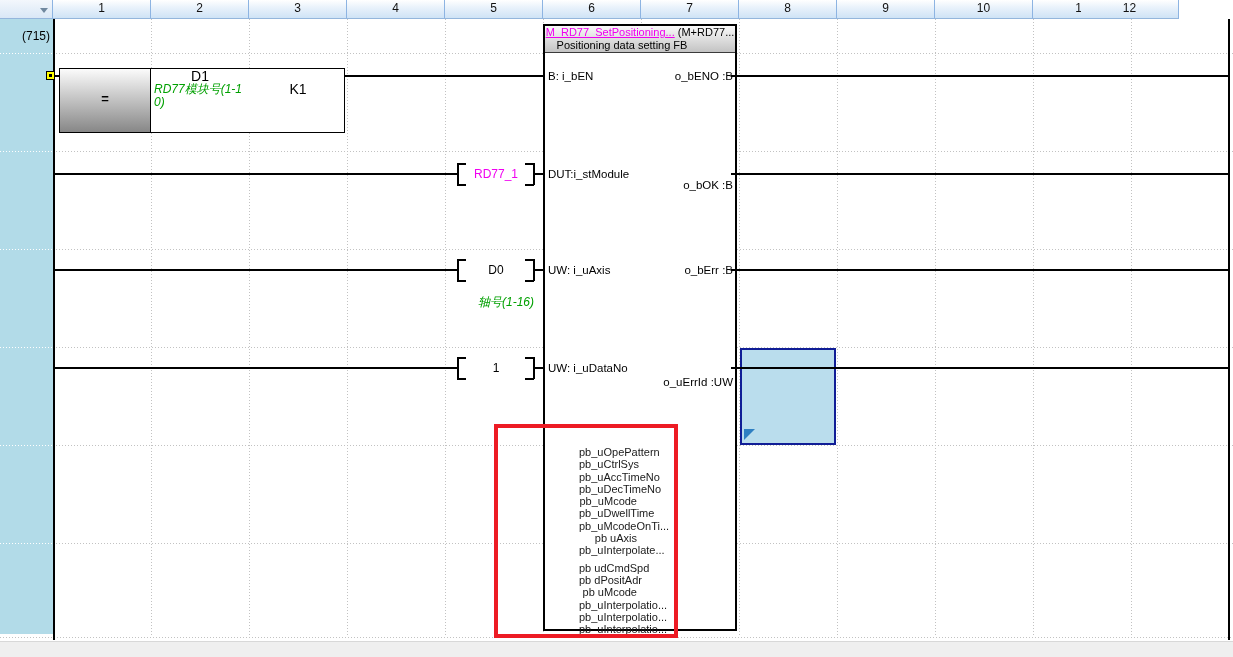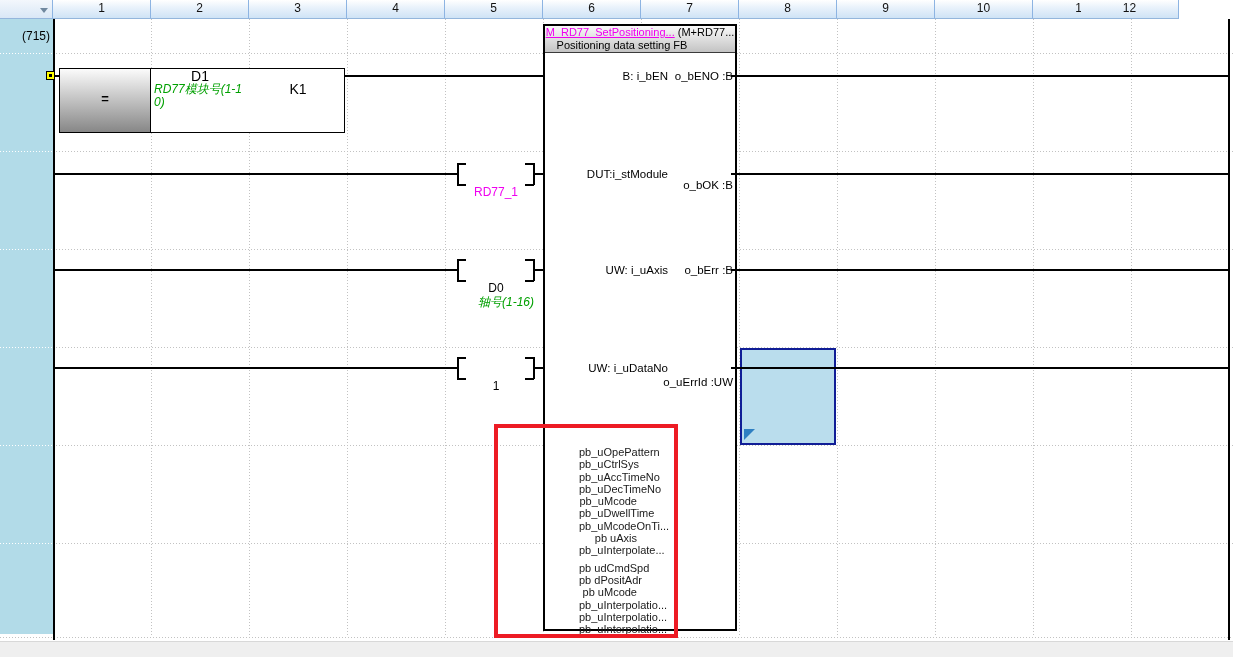--- a/index.html
+++ b/index.html
@@ -37,35 +37,35 @@
   .cmpgrad{position:absolute;left:59px;top:68px;width:92px;height:65px;box-sizing:border-box;
          border:1.5px solid #000;background:linear-gradient(#fbfbfb,#878787);}
   .cmpop{position:absolute;left:59px;top:91px;width:92px;text-align:center;
          font-size:13px;font-weight:bold;}
   .dev{position:absolute;font-size:14px;line-height:14px;}
   .devc{text-align:center;}
   .comment{position:absolute;font-size:12px;line-height:13px;color:#00a000;word-break:break-all;font-style:italic;}
   
   .bv{position:absolute;width:1.5px;height:22px;background:#000;}
   .bt{position:absolute;width:9px;height:1.5px;background:#000;}
-  .opval{position:absolute;width:76px;text-align:center;font-size:12px;line-height:16px;height:16px;margin-top:18px;}
+  .opval{position:absolute;width:76px;text-align:center;font-size:12px;line-height:16px;height:16px;}
   .magenta{color:#f000f0;}
   
   .fb{position:absolute;left:543px;top:24px;width:194px;height:607px;box-sizing:border-box;
          border:2px solid #000;background:#fff;}
   .fbhead{position:absolute;left:545px;top:26px;width:190px;height:26px;
          background:linear-gradient(#fafafa,#c3c3c3);border-bottom:1.5px solid #3a3a3a;}
   .fbtitle{position:absolute;left:545px;top:26px;width:190px;text-align:center;
          font-size:11px;line-height:13px;white-space:nowrap;}
   .fbtitle .t1{color:#f000f0;text-decoration:underline;}
   .fbtitle .t2{color:#000;}
   .fbsub{position:absolute;left:545px;top:39px;width:154px;text-align:center;
          font-size:11px;line-height:13px;color:#000;}
   .portin{position:absolute;left:548px;width:120px;font-size:11.5px;line-height:16px;height:16px;
-         text-align:right;color:#000;white-space:nowrap;}
+         text-align:left;color:#000;white-space:nowrap;}
   .portout{position:absolute;left:617px;width:116px;font-size:11.5px;line-height:16px;height:16px;
          text-align:right;color:#000;white-space:nowrap;}
   .params{position:absolute;left:545px;top:446px;width:92px;text-align:right;}
   .params div{font-size:11px;line-height:12.3px;color:#1a1a1a;white-space:nowrap;padding-left:34px;}
   .params div:nth-child(10){margin-top:5px;}
   
   .selcell{position:absolute;left:740px;top:348px;width:96px;height:97px;box-sizing:border-box;
          background:#badded;border:2.5px solid #101d96;}
   .seltri{position:absolute;left:2px;bottom:3px;width:11px;height:11px;background:#2e7fc2;
          clip-path:polygon(0 0,100% 0,0 100%);}

